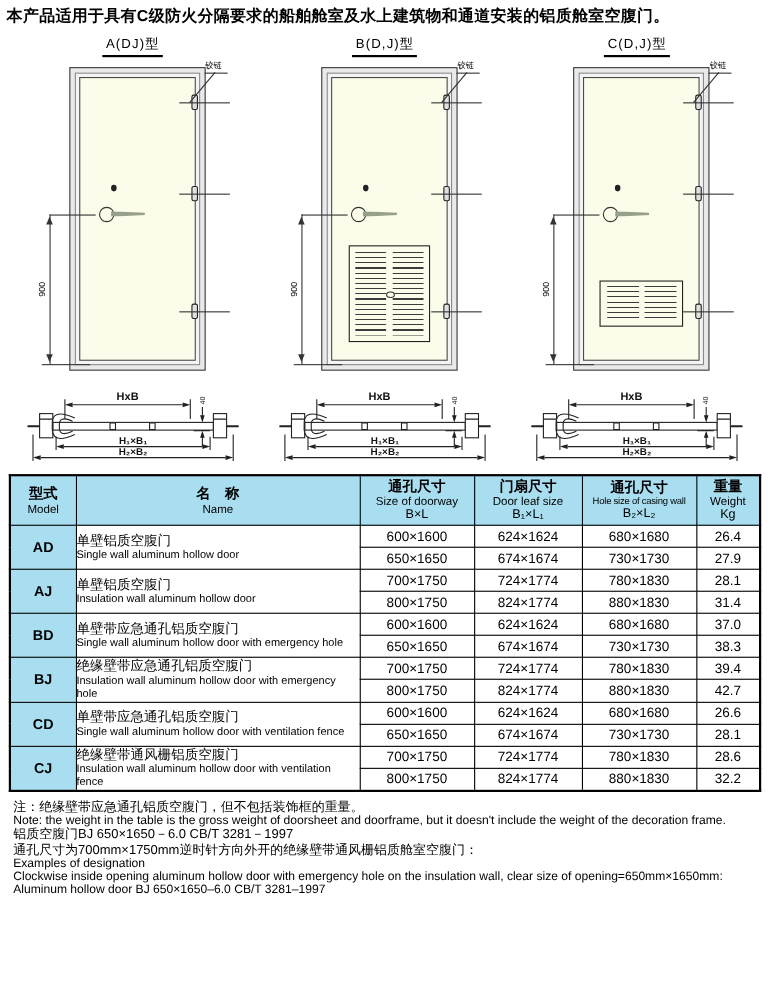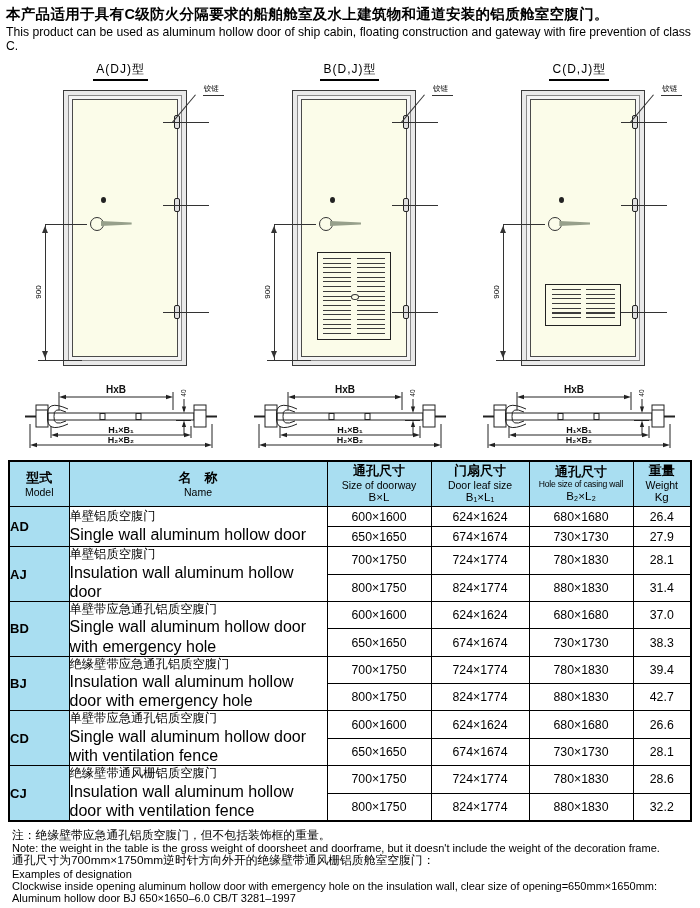--- a/index.html
+++ b/index.html
@@ -37,44 +37,44 @@
   .handle::after{content:"";position:absolute;left:10px;top:3px;width:31px;height:5px;background:#97a08b;clip-path:polygon(0 0,100% 30%,100% 70%,0 100%);}
 
   .dim900{position:absolute;left:10px;top:138px;height:136px;border-left:1px solid var(--line);}
   .dim900::before{content:"";position:absolute;left:-4px;top:-1px;border:3px solid transparent;border-bottom:7px solid var(--line);}
   .dim900::after{content:"";position:absolute;left:-4px;bottom:-1px;border:3px solid transparent;border-top:7px solid var(--line);}
   .dlabel{position:absolute;left:-14px;top:50%;transform:translateY(-50%) rotate(-90deg);font-size:8px;}
   .lead-top{position:absolute;left:10px;top:138px;width:42px;border-top:1px solid var(--line);}
   .lead-bot{position:absolute;left:3px;top:274px;width:44px;border-top:1px solid var(--line);}
 
   .callout-line{position:absolute;left:137px;top:36px;width:36px;border-top:1px solid var(--line);transform:rotate(-50deg);transform-origin:0 0;}
-  .callout-label{position:absolute;left:151px;top:-2px;font-size:7.5px;border-bottom:1px solid var(--line);padding:0 5px 1px 1px;white-space:nowrap;margin-left:17px;}
+  .callout-label{position:absolute;left:151px;top:-2px;font-size:7.5px;border-bottom:1px solid var(--line);padding:0 5px 1px 1px;white-space:nowrap;}
 
   .grille{position:absolute;left:50%;transform:translateX(-50%);border:1.5px solid #222;display:flex;justify-content:space-evenly;align-items:center;}
   .grille.large{bottom:16px;width:74px;height:88px;}
   .grille.small{bottom:30px;width:76px;height:42px;}
   .gcol{background-image:repeating-linear-gradient(to bottom,#3c3c3c 0,#3c3c3c 1px,transparent 1px,transparent 4.7px);}
   .large .gcol{width:28px;height:76px;}
   .small .gcol{width:29px;height:32px;}
   .grille.large::after{content:"";position:absolute;left:50%;top:50%;width:6px;height:4px;margin:-2px 0 0 -3px;border:1px solid #333;border-radius:50%;background:var(--leaf);}
 
   .xsec{margin-top:6px;}
 
   
   table.spec{border-collapse:collapse;width:682px;margin:8px auto 0;table-layout:fixed;border:2px solid #000;}
   .spec th,.spec td{border:1px solid #000;padding:0;}
   .spec thead th{background:var(--blue);padding:2px 0;border-bottom:1.6px solid #000;vertical-align:middle;}
   .h-cn{font-size:13px;font-weight:bold;line-height:1.15;}
   .h-en{font-size:10.5px;font-weight:normal;line-height:1.15;}
   .h-en.tight{font-size:8.6px;letter-spacing:-.2px;}
   .h-sym{font-size:11.5px;font-weight:normal;line-height:1.15;}
-  .model-cell{background:var(--blue);font-size:13px;font-weight:bold;text-align:left;}
+  .model-cell{background:var(--blue);font-size:13px;font-weight:bold;text-align:center;}
   .name-cell{text-align:left;padding:1px 6px;vertical-align:middle;}
   .name-cell .cn{font-size:12.3px;line-height:1.25;}
-  .name-cell .en{font-size:16px;line-height:1.2;}
+  .name-cell .en{font-size:10px;line-height:1.2;}
   td.val{height:20px;font-size:12.3px;text-align:center;}
   tr.g-first td{border-top:1.6px solid #000;}
 
   
   .notes{padding:7px 10px 0 12px;}
   .note-cn{font-size:11.8px;line-height:1.12;}
   .note-en{font-size:11px;line-height:1.12;}
   .gap{margin-top:8px;}
 
   .hidden-defs{position:absolute;width:0;height:0;overflow:hidden;}
@@ -126,21 +126,20 @@
         <text x="163" y="15" font-size="6.5" text-anchor="middle" transform="rotate(-90 163 13)">40</text>
         <text x="100" y="52.5" font-size="9" font-weight="bold" text-anchor="middle">H₁×B₁</text>
         <text x="100" y="62.5" font-size="9" font-weight="bold" text-anchor="middle">H₂×B₂</text>
       </g>
     </g>
   </defs>
 </svg>
 
 <div class="titles">
   <div class="t-cn">本产品适用于具有C级防火分隔要求的船舶舱室及水上建筑物和通道安装的铝质舱室空腹门。</div>
-  <div class="t-en">This product can be used as aluminum hollow door of ship cabin, floating construction and gateway with fire prevention of class C.</div>
 </div>
 
 <div class="diagrams">
 
   <div class="door-col">
     <div class="door-head">A(DJ)型</div>
     <div class="door-wrap">
       <div class="door-outer">
         <div class="door-mid">
           <div class="door-leaf">
@@ -376,18 +375,19 @@
       <td class="val">824×1774</td>
       <td class="val">880×1830</td>
       <td class="val">32.2</td>
     </tr>
   </tbody>
 </table>
 
 <div class="notes">
   <div class="note-cn">注：绝缘壁带应急通孔铝质空腹门，但不包括装饰框的重量。</div>
   <div class="note-en">Note: the weight in the table is the gross weight of doorsheet and doorframe, but it doesn't include the weight of the decoration frame.</div>
+  <div class="note-cn">铝质空腹门BJ 650×1650－6.0 CB/T 3281－1997</div>
   <div class="note-cn">通孔尺寸为700mm×1750mm逆时针方向外开的绝缘壁带通风栅铝质舱室空腹门：</div>
   <div class="note-en">Examples of designation</div>
   <div class="note-en">Clockwise inside opening aluminum hollow door with emergency hole on the insulation wall, clear size of opening=650mm×1650mm:</div>
   <div class="note-en">Aluminum hollow door BJ 650×1650–6.0 CB/T 3281–1997</div>
 
 </div>
 
 </body></html>

